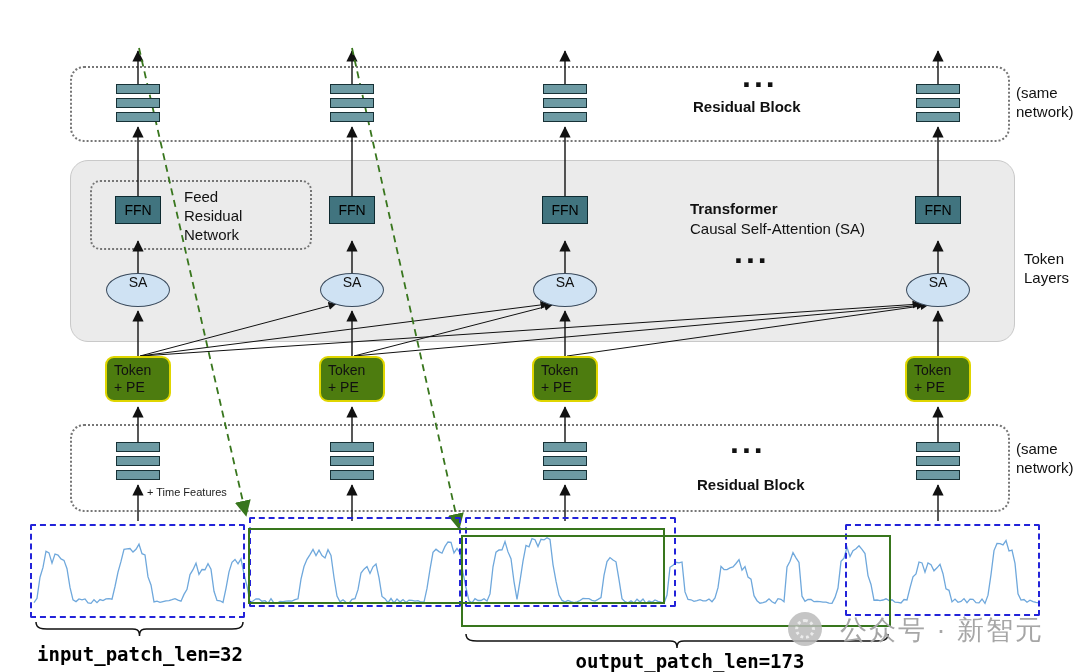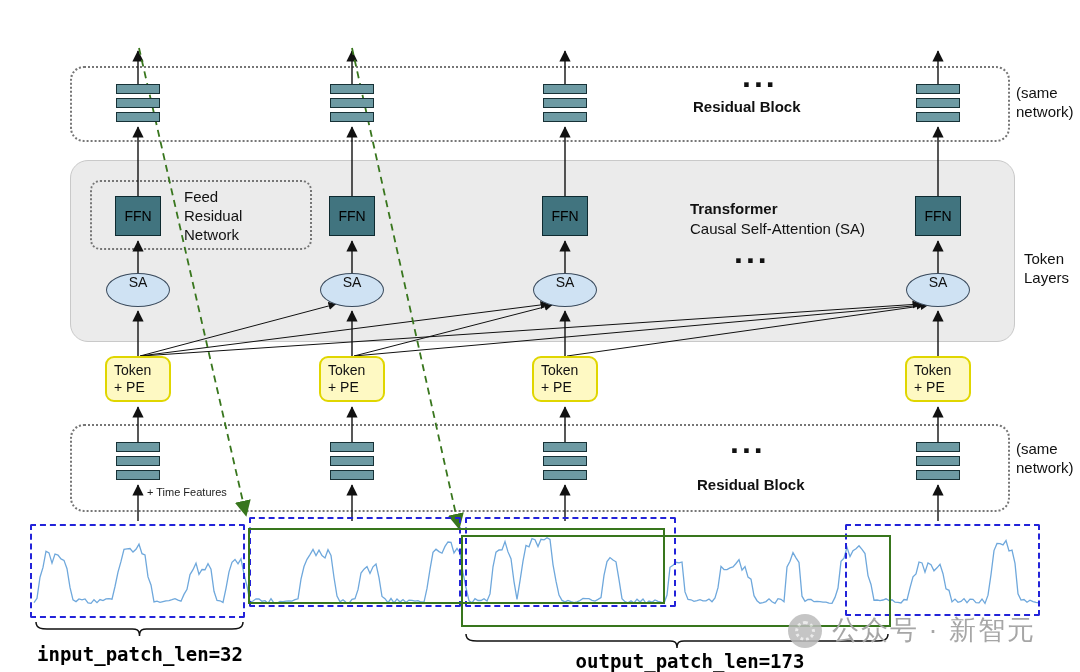--- a/index.html
+++ b/index.html
@@ -5,32 +5,32 @@
   *{margin:0;padding:0;box-sizing:border-box}
   html,body{background:#ffffff}
   body{font-family:"Liberation Sans",sans-serif;color:#111}
   .canvas{position:relative;width:1080px;height:672px;background:#fff;overflow:hidden}
   .panel{position:absolute;background:#ebebeb;border:1.5px solid #c9c9c9;border-radius:18px;z-index:0}
   .dotted{position:absolute;border:2px dotted #767676;border-radius:14px;z-index:1;background:transparent}
   svg.overlay{position:absolute;left:0;top:0;z-index:2;pointer-events:none}
   .node{position:absolute;z-index:3}
   .slab-icon{width:44px;height:38px;display:flex;flex-direction:column;justify-content:space-between}
   .slab{height:10px;background:#6d9aa3;border:1.6px solid #173136}
-  .ffn-box{width:46px;height:40px;background:#41747f;border:1.6px solid #0e2a30;display:flex;align-items:center;justify-content:center;font-size:14px;color:#000}
+  .ffn-box{width:46px;height:28px;background:#41747f;border:1.6px solid #0e2a30;display:flex;align-items:center;justify-content:center;font-size:14px;color:#000}
   .sa-ellipse{width:64px;height:34px;background:#cfe2f3;border:1.4px solid #3a4a5c;border-radius:50%;display:flex;justify-content:center;font-size:14px}
-  .token-box{width:66px;height:46px;background:#fef9c3;border:2px solid #e0d600;border-radius:9px;display:flex;flex-direction:column;justify-content:center;padding-left:7px;font-size:14px;line-height:1.2}
+  .token-box{width:66px;height:46px;background:#4d7c0f;border:2px solid #e0d600;border-radius:9px;display:flex;flex-direction:column;justify-content:center;padding-left:7px;font-size:14px;line-height:1.2}
   .lbl{position:absolute;z-index:3;font-size:15px;color:#111;line-height:1.25}
   .bold{font-weight:bold}
   .small{font-size:11px;color:#222}
   .dots{position:absolute;z-index:3;font-size:32px;font-weight:bold;letter-spacing:3px;color:#111;line-height:32px}
   .patch{position:absolute;z-index:2}
   .patch.blue{border:2px dashed #2323d9;border-radius:2px}
   .patch.green{border:2px solid #38761d}
   .mono{font-family:"DejaVu Sans Mono",monospace;font-weight:bold;font-size:19px;text-align:center;color:#000}
-  .watermark{position:absolute;z-index:4;display:flex;align-items:flex-end;gap:10px;color:#a6a6a6}
+  .watermark{position:absolute;z-index:4;display:flex;align-items:flex-start;gap:18px;color:#a6a6a6}
   .watermark .txt{font-size:27px;letter-spacing:2px}
   .wm-logo{width:34px;height:34px;border-radius:50%;background:#bcbcbc;opacity:.85;position:relative;flex:0 0 auto}
   .wm-logo::after{content:"";position:absolute;inset:7px;border-radius:50%;border:3px dotted #e8e8e8}
 </style>
 </head>
 <body>
 
 <div class="canvas">
 
   <div class="panel" style="left:70px;top:160px;width:945px;height:182px"></div>

